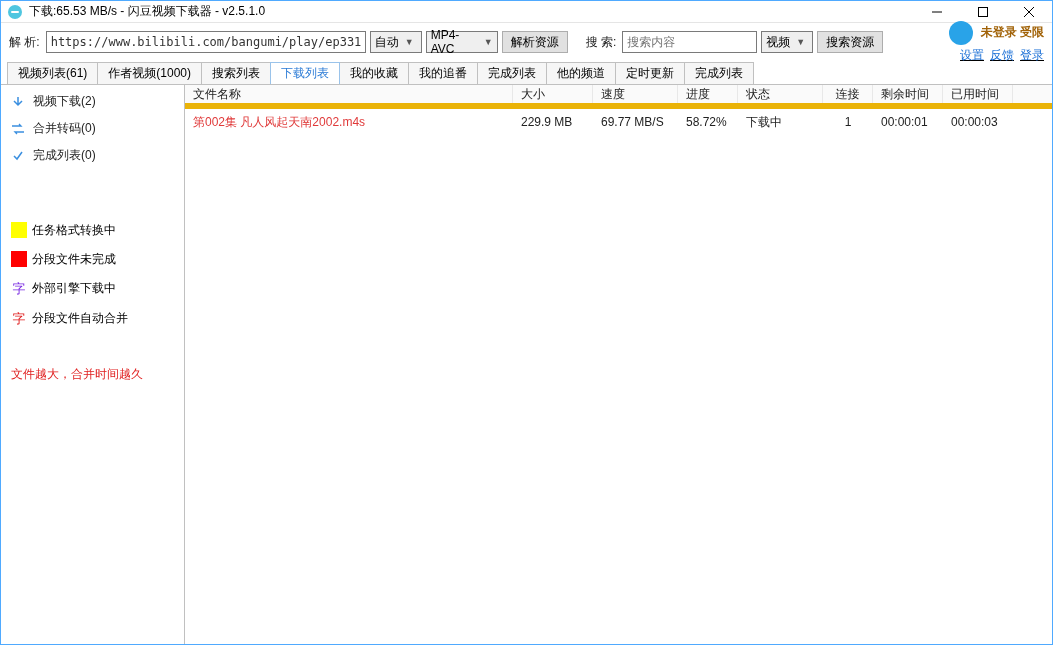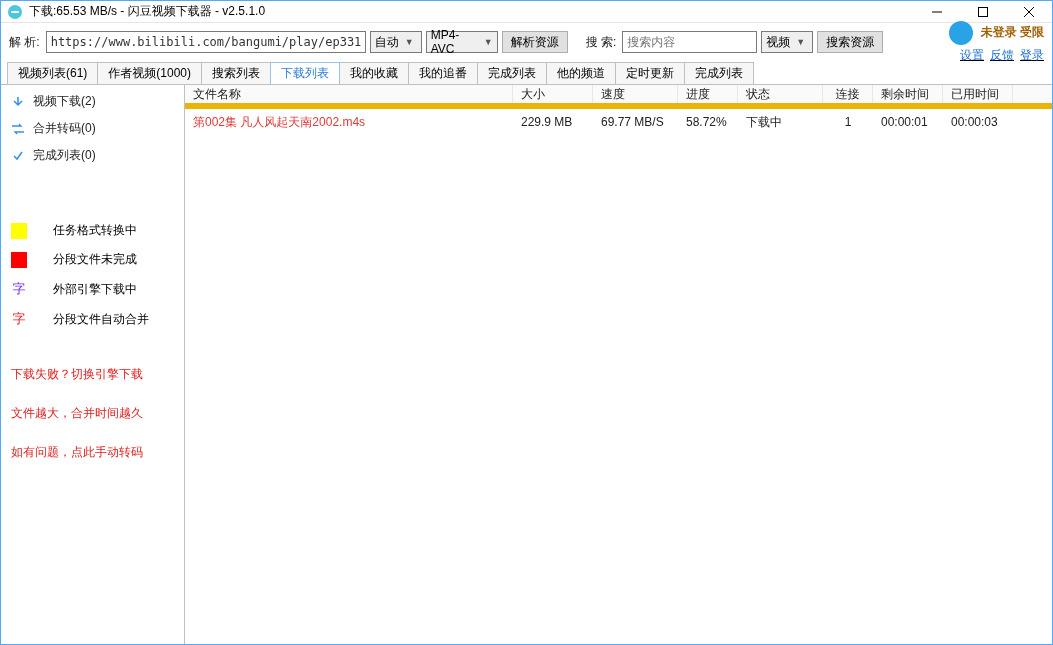--- a/index.html
+++ b/index.html
@@ -35,21 +35,21 @@
 .tab { height: 22px; border: 1px solid #c0c0c0; border-bottom: none; background: #f6f6f6; padding: 0 10px; display: flex; align-items: center; margin-right: -1px; cursor: default; }
 .tab.active { background: #fff; color: #2b7bd6; position: relative; z-index: 2; border-color: #9ac3ea; }
 
 
 .main { flex: 1; display: flex; overflow: hidden; }
 .sidebar { width: 184px; border-right: 1px solid #c0c0c0; padding: 8px 10px; display: flex; flex-direction: column; gap: 10px; }
 .side-item { display: flex; align-items: center; gap: 8px; color: #222; cursor: default; }
 .side-icon { width: 14px; height: 14px; display: inline-flex; align-items: center; justify-content: center; }
 .side-item .txt { flex: 1; }
 .legend { display: flex; flex-direction: column; gap: 12px; margin-top: 48px; }
-.legend .row { display: flex; align-items: flex-end; gap: 26px; }
+.legend .row { display: flex; align-items: flex-start; gap: 5px; }
 .sq { width: 16px; height: 16px; }
 .sq.yellow { background: #ffff00; }
 .sq.red { background: #ff0000; }
 .glyph { width: 16px; text-align: center; font-size: 13px; }
 .glyph.purple { color: #7a2be2; }
 .glyph.redg { color: #e02020; }
 .notes { margin-top: 28px; display: flex; flex-direction: column; gap: 22px; }
 .notes .n { color: #e02020; }
 
 .content { flex: 1; display: flex; flex-direction: column; }
@@ -213,23 +213,21 @@
           <span class="glyph purple">字</span>
           <span>外部引擎下载中</span>
         </div>
         <div class="row">
           <span class="glyph redg">字</span>
           <span>分段文件自动合并</span>
         </div>
       </div>
 
       <div class="notes">
-        <span class="n">下载失败？切换引擎下载</span>
         <span class="n">文件越大，合并时间越久</span>
-        <span class="n">如有问题，点此手动转码</span>
       </div>
     </div>
 
     <div class="content">
       <div class="grid-head">
         <div class="col c-name">文件名称</div>
         <div class="col c-size">大小</div>
         <div class="col c-speed">速度</div>
         <div class="col c-prog">进度</div>
         <div class="col c-stat">状态</div>

